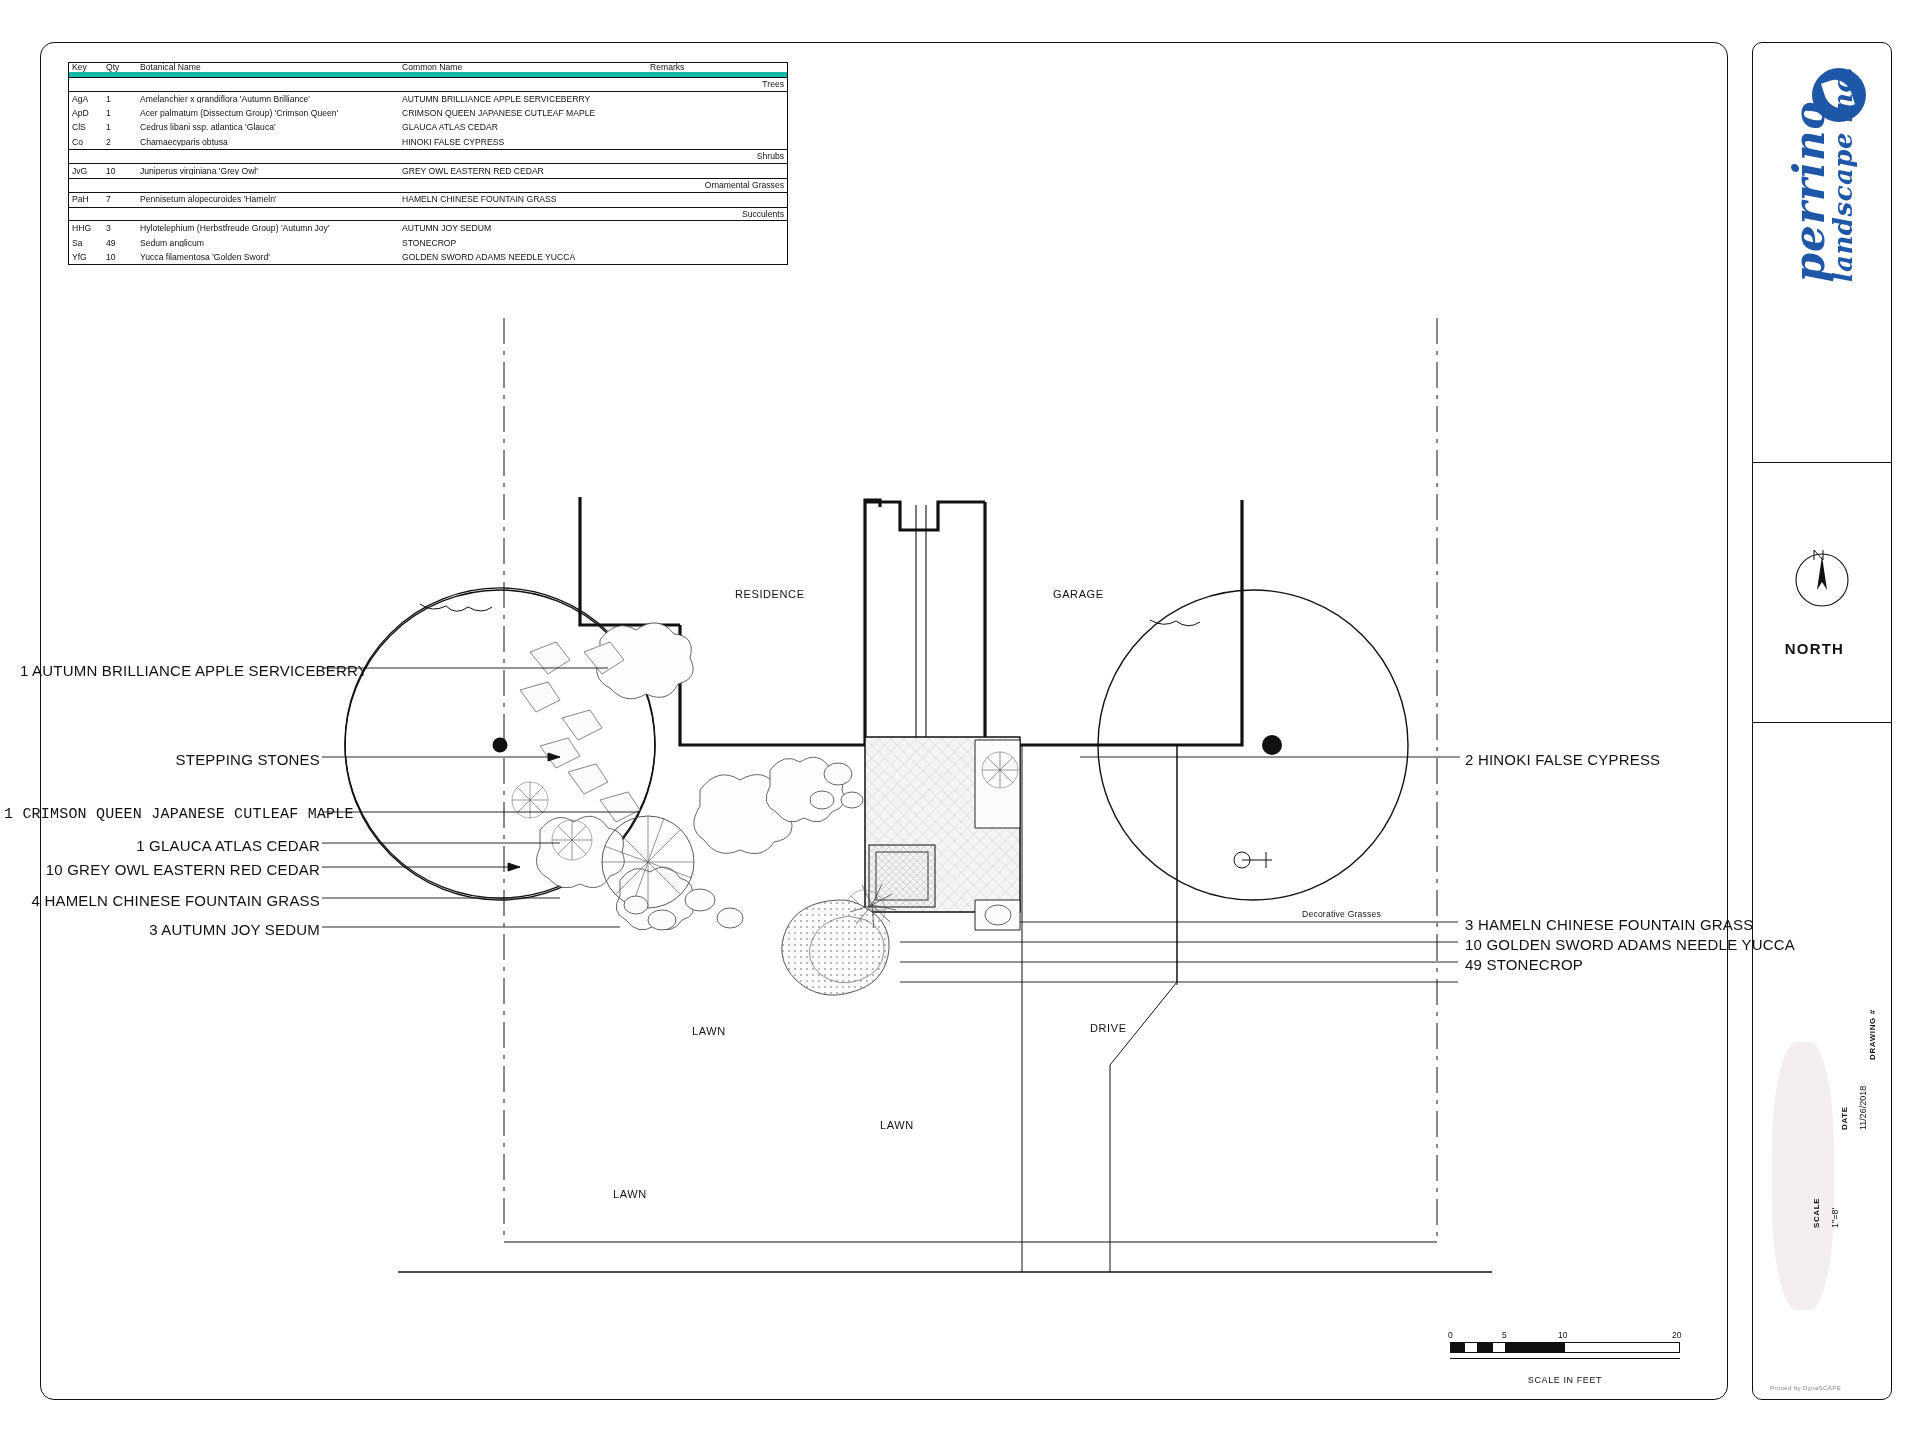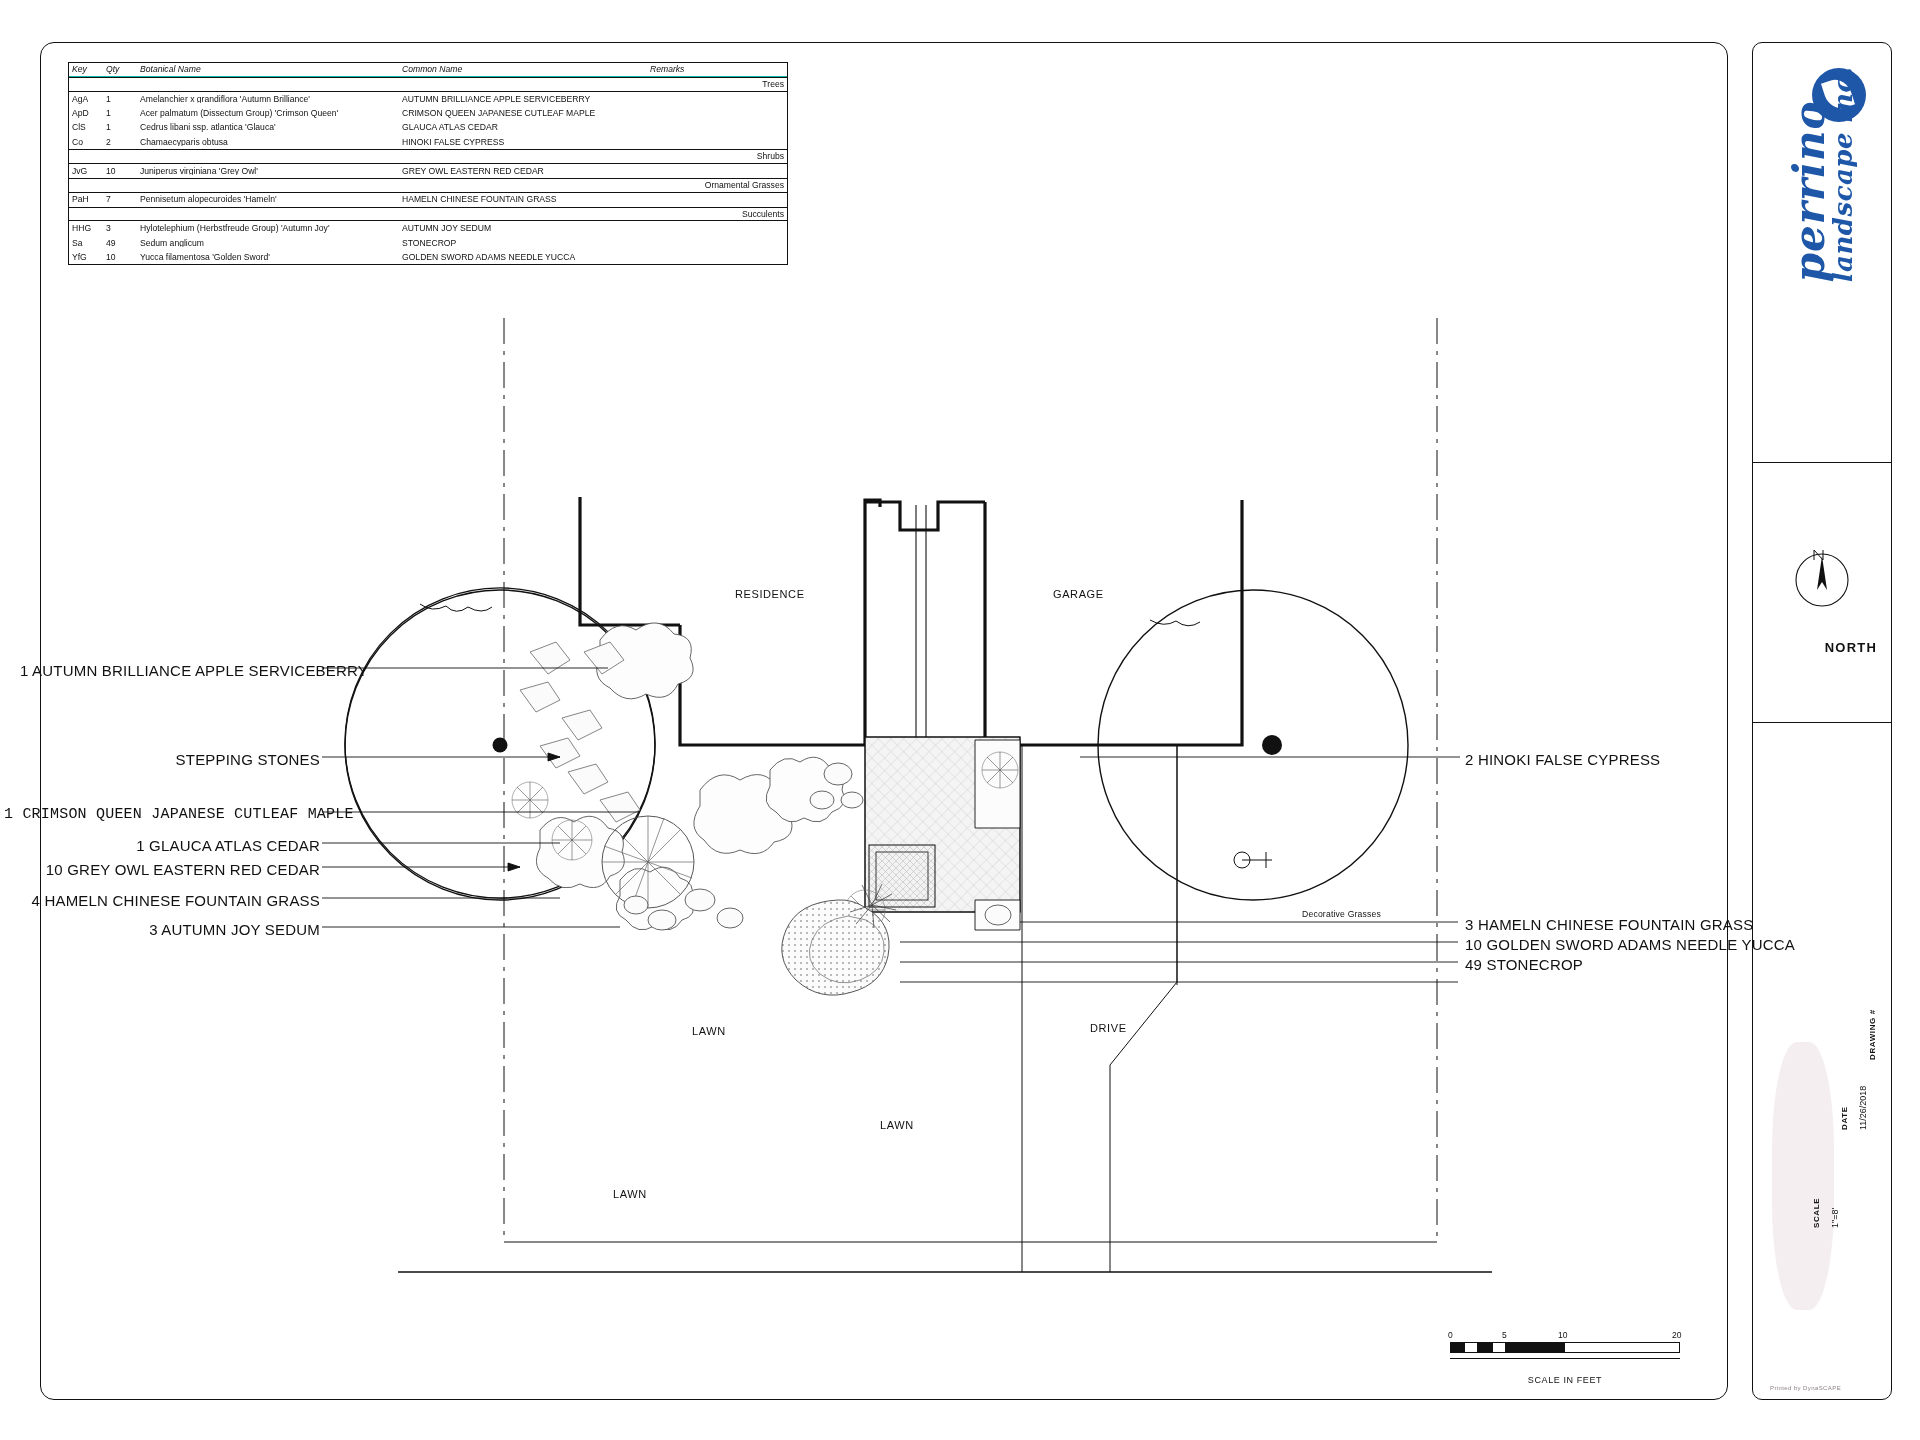--- a/index.html
+++ b/index.html
@@ -17,21 +17,21 @@
   }
   .tb-div{position:absolute;left:1752px;width:140px;height:0;border-top:1.5px solid #111;}
 
   
   .schedule{
     position:absolute;left:68px;top:62px;width:720px;
     border:1px solid #111;box-sizing:border-box;background:#fff;
     font-size:8.6px;line-height:1.0;
   }
   .sch-row{display:flex;align-items:center;height:14.4px;padding:0 3px;box-sizing:border-box;}
-  .sch-row.head{border-bottom:1px solid #14b8a6;font-style:italic;}
+  .sch-row.head{border-bottom:5px solid #14b8a6;}
   .sch-row.group{border-top:1px solid #111;border-bottom:1px solid #111;justify-content:flex-end;}
   .c-key{width:34px;flex:none;}
   .c-qty{width:34px;flex:none;}
   .c-bot{width:262px;flex:none;}
   .c-com{width:248px;flex:none;}
   .c-rem{flex:1;}
   .sch-row .c-bot, .sch-row .c-com{white-space:nowrap;overflow:hidden;}
   .lbl{position:absolute;font-size:15px;color:#111;white-space:nowrap;letter-spacing:.2px;}
   .lbl.r{text-align:right;}
   .lbl.big{font-size:11px;letter-spacing:.6px;}
@@ -47,21 +47,21 @@
     display:flex;align-items:flex-start;justify-content:center;
   }
   .logo-rot{
     transform:rotate(-90deg) translate(-6px,0);transform-origin:center center;
     white-space:nowrap;color:#1e57a8;
   }
   .logo-rot .l1{font-family:"DejaVu Serif", serif;font-style:italic;font-size:42px;font-weight:700;letter-spacing:1px;}
   .logo-rot .l2{font-family:"DejaVu Serif", serif;font-style:italic;font-size:26px;font-weight:700;letter-spacing:.5px;display:block;margin-top:-6px;text-align:right;}
 
   .north-block{position:absolute;left:1752px;top:462px;width:140px;height:260px;}
-  .north-label{position:absolute;left:0;top:178px;width:125px;text-align:right;font-size:13px;font-weight:700;letter-spacing:1.2px;}
+  .north-label{position:absolute;left:0;top:178px;width:125px;text-align:center;font-size:15px;font-weight:700;letter-spacing:1.2px;}
 
   .tb-rot{position:absolute;transform-origin:left top;transform:rotate(-90deg);white-space:nowrap;font-size:9px;}
   .tb-rot.b{font-weight:700;font-size:8px;letter-spacing:.6px;}
 
   .scalebar{position:absolute;left:1450px;top:1342px;width:230px;}
   .sb-ticks{position:relative;height:11px;}
   .sb-seg{position:absolute;top:0;height:11px;}
   .sb-num{position:absolute;top:-12px;font-size:8.5px;}
   .sb-cap{position:absolute;top:16px;width:230px;text-align:center;font-size:9px;letter-spacing:.6px;
     border-top:1px solid #111;padding-top:16px;}

